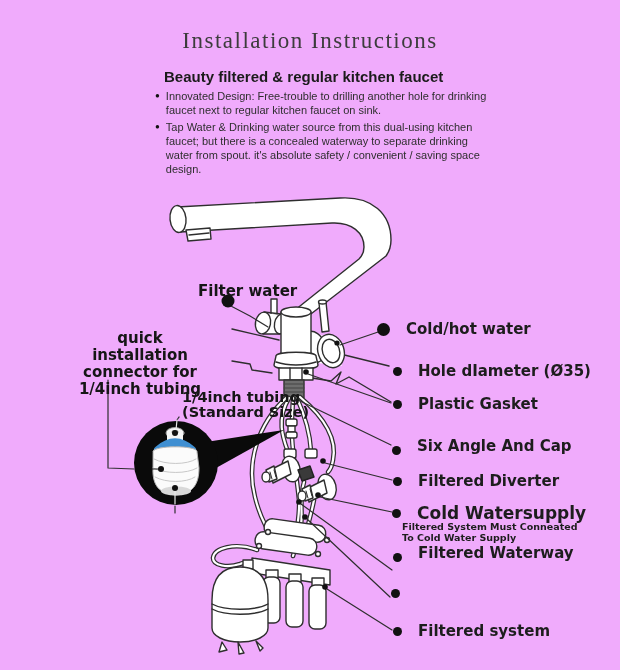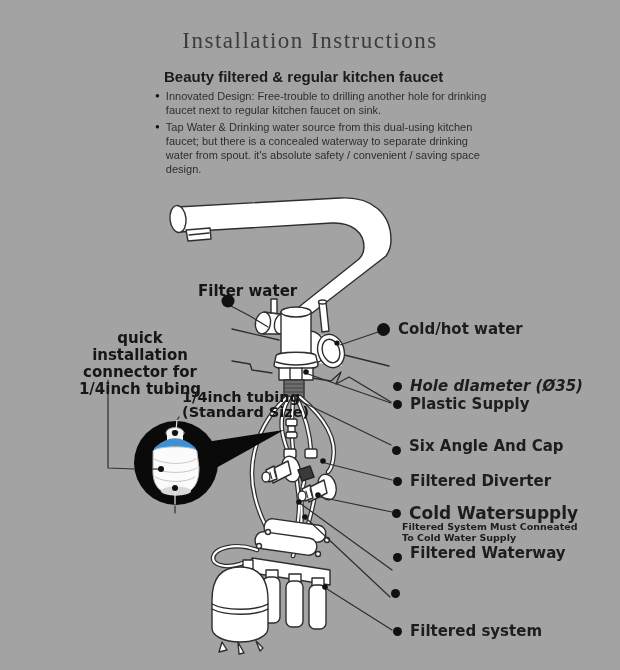--- a/index.html
+++ b/index.html
@@ -1,32 +1,32 @@
 <!DOCTYPE html>
 <html><head>
 <meta charset="utf-8">
 <style>
   html,body{margin:0;padding:0;background:#e9e9e9;}
-  .page{position:relative;width:620px;height:670px;background:#a3a3a3;overflow:hidden;
+  .page{position:relative;width:620px;height:670px;background:#f0abfc;overflow:hidden;
         font-family:"DejaVu Sans",sans-serif;color:#1d1d1d;}
   .title{position:absolute;left:0;top:28px;width:620px;text-align:center;
          font-family:"Liberation Serif",serif;font-size:23px;letter-spacing:1.5px;color:#3c3c3c;}
   .subtitle{position:absolute;left:164px;top:68px;width:340px;
             font-family:"Liberation Sans",sans-serif;font-weight:bold;font-size:15px;color:#1b1b1b;}
   .bullets{position:absolute;left:155px;top:89px;width:335px;
            font-family:"Liberation Sans",sans-serif;font-size:11px;line-height:1.3;color:#2e2e2e;}
   .bullet-row{display:flex;gap:6px;margin-bottom:2px;}
   .bullet-glyph{font-size:8px;line-height:14px;flex:0 0 auto;color:#111;}
   svg{position:absolute;left:0;top:0;}
   .dlabel{position:absolute;white-space:pre-line;color:#161616;font-weight:600;}
   .lbl-filter-water{left:170px;top:282px;font-size:15px;margin-left:28px;}
   .lbl-quick{left:70px;top:330px;width:140px;text-align:center;font-size:15px;line-height:1.13;}
   .lbl-tubing{left:182px;top:390px;font-size:14.5px;line-height:1.05;}
   .lbl-g2{left:137px;top:514px;font-size:15px;}
-  .rlabel{position:absolute;display:flex;align-items:center;gap:8px;font-weight:600;}
+  .rlabel{position:absolute;display:flex;align-items:center;gap:16px;font-weight:600;}
   .rlabel .dot{background:#111;border-radius:50%;flex:0 0 auto;}
   .dot9{width:9px;height:9px;}
   .dot13{width:13px;height:13px;}
   .dot5{width:5px;height:5px;}
   .txt15{font-size:15px;line-height:18px;}
   .txt17{font-size:17px;line-height:20px;}
   .rnote{position:absolute;display:flex;align-items:flex-start;gap:1px;font-weight:600;}
   .rnote .dot{margin-top:4px;}
   .rnote .txt{font-size:9.5px;line-height:11px;white-space:pre-line;}
 </style>
@@ -211,27 +211,27 @@
   <div class="dlabel lbl-quick">quick installation
 connector for
 1/4inch tubing</div>
   <div class="dlabel lbl-tubing">1/4inch tubing
 (Standard Size)</div>
 
   <div class="rlabel" style="left:377px;top:320px;">
     <span class="dot dot13"></span>
     <span class="txt15">Cold/hot water</span>
   </div>
-  <div class="rlabel" style="left:393px;top:377px;font-style:italic;">
+  <div class="rlabel" style="left:393px;top:362px;">
     <span class="dot dot9"></span>
     <span class="txt15">Hole dIameter (Ø35)</span>
   </div>
   <div class="rlabel" style="left:393px;top:395px;">
     <span class="dot dot9"></span>
-    <span class="txt15">Plastic Supply</span>
+    <span class="txt15">Plastic Gasket</span>
   </div>
   <div class="rlabel" style="left:392px;top:437px;align-items:flex-end;">
     <span class="dot dot9"></span>
     <span class="txt15">Six Angle And Cap</span>
   </div>
   <div class="rlabel" style="left:393px;top:472px;">
     <span class="dot dot9"></span>
     <span class="txt15">Filtered Diverter</span>
   </div>
   <div class="rlabel" style="left:392px;top:503px;">

